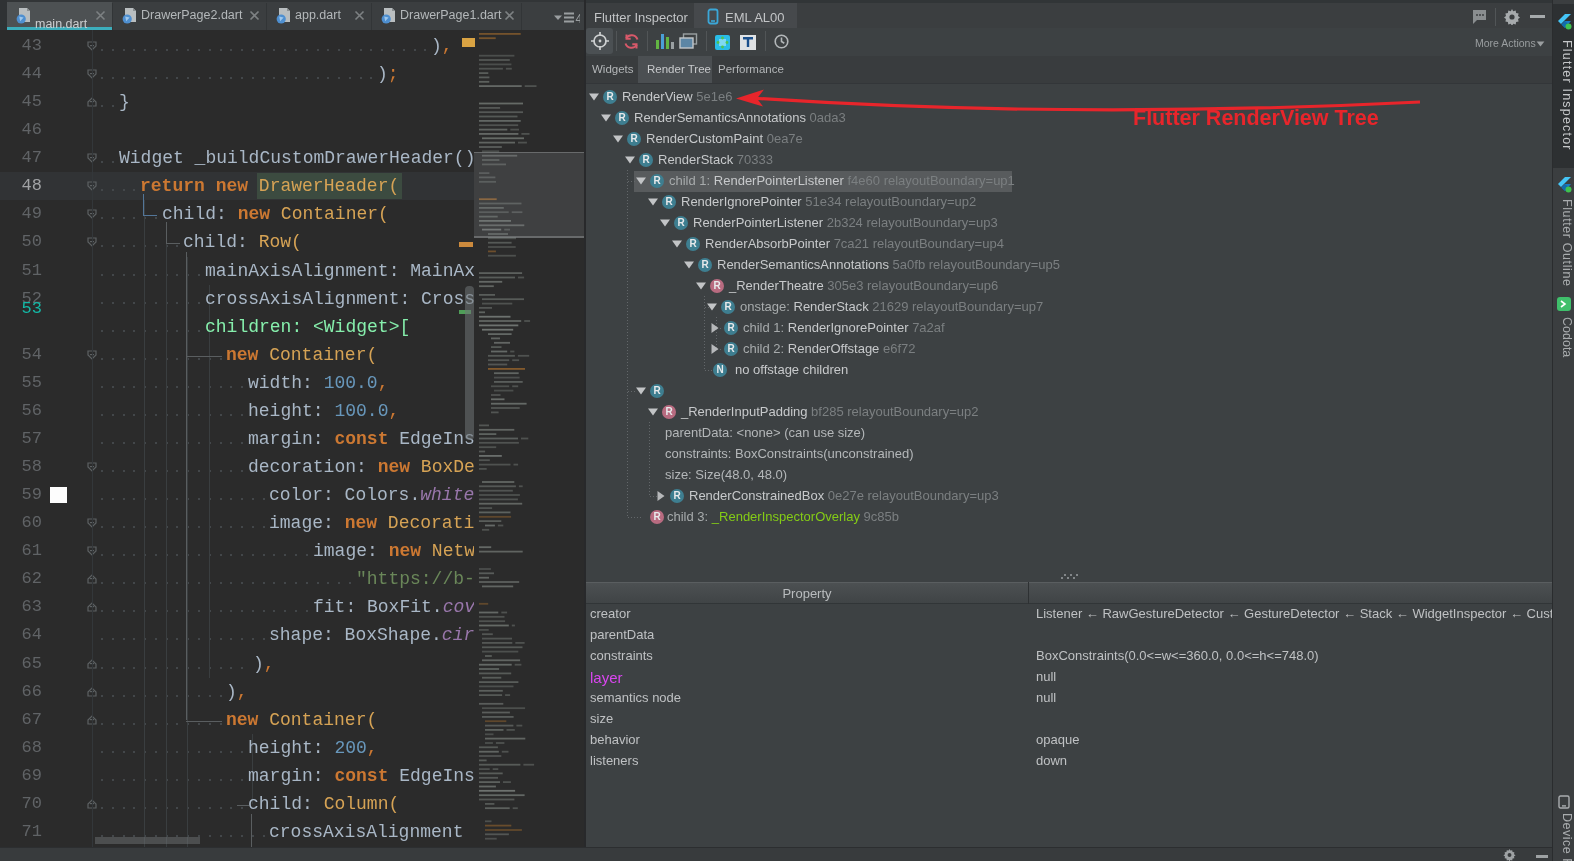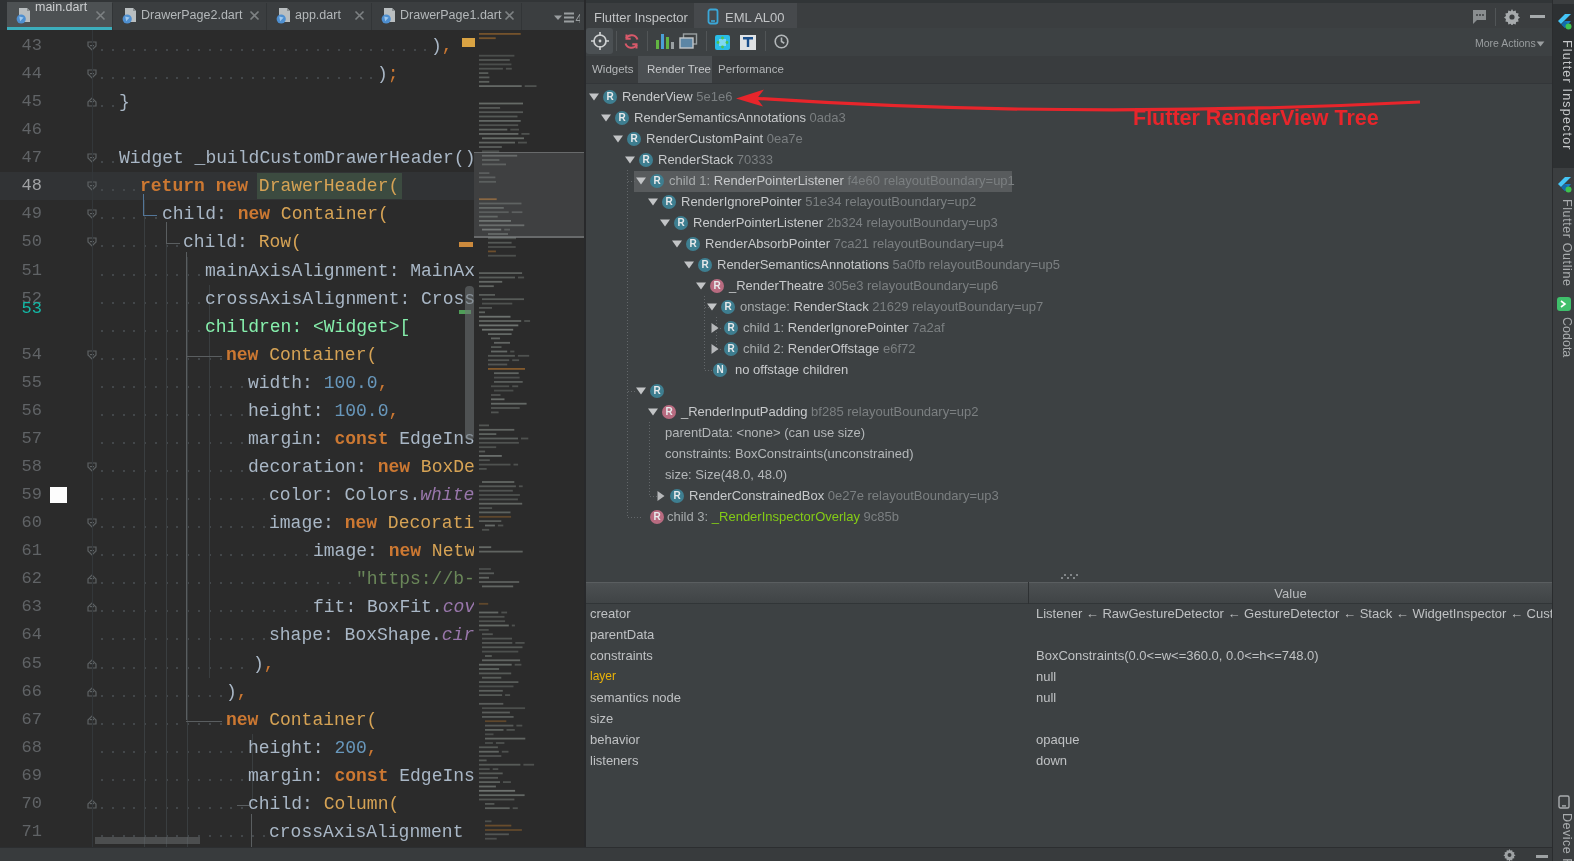--- a/index.html
+++ b/index.html
@@ -547,21 +547,21 @@
 <div class="a" style="left:0;top:0;width:584px;height:30px;background:#3b3e40;border-top:2px solid #323537;box-sizing:border-box"></div>
 <div class="a" style="left:0;top:0;width:7px;height:30px;background:#2f3234"></div>
 <div class="a" style="left:7px;top:2px;width:105px;height:28px;background:#4d5153"></div>
 <div class="a" style="left:7px;top:27px;width:105px;height:3px;background:#3caebc"></div>
 <svg class="a" style="left:16px;top:7px" width="16" height="17" viewBox="0 0 16 17">
       <path d="M3 1 h8 l3 3 v11 h-11 z" fill="#b9bec0"></path>
       <path d="M11 1 l3 3 h-3 z" fill="#8a8f91"></path>
       <circle cx="5.2" cy="12" r="4.6" fill="#4e8fd0"></circle>
       <path d="M3.2 9.5 l4.4 1 -3.4 3.8 z" fill="#9ec7ec"></path>
     </svg>
-<div class="a" style="left:35px;top:0;font-size:12.5px;color:#ccced0">main.dart</div>
+<div class="a" style="left:35px;top:17px;font-size:12.5px;color:#ccced0">main.dart</div>
 <svg class="a" style="left:95px;top:10px" width="11" height="11" viewBox="0 0 11 11">
       <path d="M1.5 1.5 L9.5 9.5 M9.5 1.5 L1.5 9.5" stroke="#7d8183" stroke-width="1.6"></path>
     </svg>
 <svg class="a" style="left:122px;top:7px" width="16" height="17" viewBox="0 0 16 17">
       <path d="M3 1 h8 l3 3 v11 h-11 z" fill="#b9bec0"></path>
       <path d="M11 1 l3 3 h-3 z" fill="#8a8f91"></path>
       <circle cx="5.2" cy="12" r="4.6" fill="#4e8fd0"></circle>
       <path d="M3.2 9.5 l4.4 1 -3.4 3.8 z" fill="#9ec7ec"></path>
     </svg>
 <div class="a" style="left:141px;top:8px;font-size:12.5px;color:#b4b8ba">DrawerPage2.dart</div>
@@ -967,27 +967,27 @@
 <svg class="a" style="left:1060px;top:573px" width="18" height="7" viewBox="0 0 18 7">
 <circle cx="2" cy="5" r="1" fill="#9a9ea0"></circle>
       <circle cx="5" cy="2" r="1" fill="#9a9ea0"></circle>
 <circle cx="8" cy="5" r="1" fill="#9a9ea0"></circle>
       <circle cx="11" cy="2" r="1" fill="#9a9ea0"></circle>
 <circle cx="14" cy="5" r="1" fill="#9a9ea0"></circle>
       <circle cx="17" cy="2" r="1" fill="#9a9ea0"></circle>
     </svg>
 <div class="a" style="left:586px;top:582px;width:966px;height:20px;background:linear-gradient(#4c5052,#404446);border-top:1px solid #5a5e60;border-bottom:1px solid #313537"></div>
 <div class="a" style="left:1028px;top:582px;width:1px;height:22px;background:#2e3133"></div>
-<div class="a" style="left:1029px;top:586px;width:523px;text-align:center;font-size:13px;color:#b9bcbe">Value</div>
+<div class="a" style="left:586px;top:586px;width:442px;text-align:center;font-size:13px;color:#b9bcbe">Property</div>
 <div class="a" style="left:590px;top:606px;font-size:13px;color:#bfc1c3;white-space:pre">creator</div>
 <div class="a" style="left:1036px;top:606px;width:516px;font-size:13px;color:#bfc1c3;white-space:nowrap;overflow:hidden">Listener ← RawGestureDetector ← GestureDetector ← Stack ← WidgetInspector ← Custo</div>
 <div class="a" style="left:590px;top:627px;font-size:13px;color:#bfc1c3;white-space:pre">parentData</div>
 <div class="a" style="left:590px;top:648px;font-size:13px;color:#bfc1c3;white-space:pre">constraints</div>
 <div class="a" style="left:1036px;top:648px;width:516px;font-size:13px;color:#bfc1c3;white-space:nowrap;overflow:hidden">BoxConstraints(0.0&lt;=w&lt;=360.0, 0.0&lt;=h&lt;=748.0)</div>
-<div class="a" style="left:590px;top:669px;font-size:12px;color:#eab308;white-space:pre">layer</div>
+<div class="a" style="left:590px;top:669px;font-size:15px;color:#d946ef;white-space:pre">layer</div>
 <div class="a" style="left:1036px;top:669px;width:516px;font-size:13px;color:#bfc1c3;white-space:nowrap;overflow:hidden">null</div>
 <div class="a" style="left:590px;top:690px;font-size:13px;color:#bfc1c3;white-space:pre">semantics node</div>
 <div class="a" style="left:1036px;top:690px;width:516px;font-size:13px;color:#bfc1c3;white-space:nowrap;overflow:hidden">null</div>
 <div class="a" style="left:590px;top:711px;font-size:13px;color:#bfc1c3;white-space:pre">size</div>
 <div class="a" style="left:590px;top:732px;font-size:13px;color:#bfc1c3;white-space:pre">behavior</div>
 <div class="a" style="left:1036px;top:732px;width:516px;font-size:13px;color:#bfc1c3;white-space:nowrap;overflow:hidden">opaque</div>
 <div class="a" style="left:590px;top:753px;font-size:13px;color:#bfc1c3;white-space:pre">listeners</div>
 <div class="a" style="left:1036px;top:753px;width:516px;font-size:13px;color:#bfc1c3;white-space:nowrap;overflow:hidden">down</div>
 <div class="a" style="left:0;top:847px;width:1552px;height:14px;background:#383b3d;border-top:1px solid #2c2e30;box-sizing:border-box"></div>
 <svg class="a" style="left:1502px;top:849px" width="15" height="12" viewBox="0 0 15 15">

